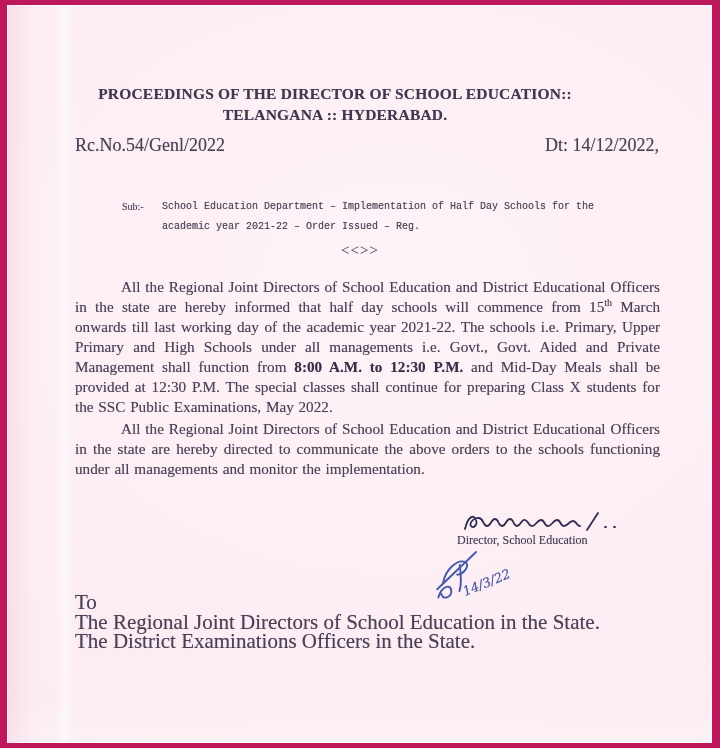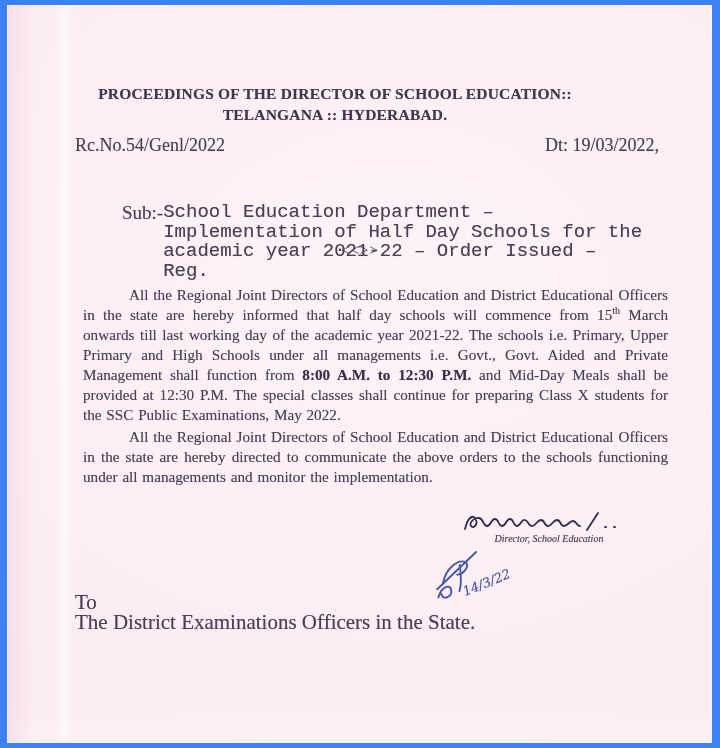--- a/index.html
+++ b/index.html
@@ -1,18 +1,18 @@
 <!DOCTYPE html>
 <html><head>
 <meta charset="utf-8">
 <style>
   html,body{margin:0;padding:0;background:#222;}
   .frame{
     width:720px;height:748px;box-sizing:border-box;
-    background:#3b82f6;
+    background:#be185d;
     padding:5px 8px 5px 7px;
     position:relative;
     font-family:"Liberation Serif","DejaVu Serif",serif;
   }
   .page{
     position:relative;width:100%;height:100%;overflow:hidden;
     background-color:#fcedf3;
     background-image:
       linear-gradient(90deg, rgba(244,205,222,0.45) 0%, rgba(255,255,255,0) 4%),
       linear-gradient(90deg, rgba(255,255,255,0) 6.8%, rgba(255,255,255,0.55) 8.1%, rgba(255,255,255,0) 9.6%),
@@ -26,41 +26,41 @@
     position:absolute;top:78px;left:68px;width:520px;
     text-align:center;font-weight:bold;font-size:15.5px;line-height:21px;
     color:#3f374d;letter-spacing:0.2px;
   }
   .ref-row{
     position:absolute;top:130px;left:68px;width:584px;
     display:flex;justify-content:space-between;
     font-size:18px;color:#4a4156;
   }
   .subject{
-    position:absolute;top:198px;left:115px;width:530px;
-    display:flex;font-size:19px;line-height:19.5px;
+    position:absolute;top:192px;left:115px;width:530px;
+    display:flex;font-size:10px;line-height:19.5px;
   }
   .sub-label{flex:0 0 40px;}
   .sub-text{width:484px;font-family:Liberation Mono, monospace;}
   .separator{
     position:absolute;top:237px;left:0;width:706px;
     text-align:center;font-size:15px;letter-spacing:1px;color:#554c63;
   }
   .para{
-    position:absolute;left:68px;width:585px;margin:8px;
+    position:absolute;left:68px;width:585px;margin:0;
     font-size:15.2px;line-height:20px;text-align:justify;text-indent:46px;
     color:#4a4156;word-spacing:1px;
   }
   .para b{color:#37304a;}
   #para1{top:272px;}
   #para2{top:414px;}
   .sig-squiggle{position:absolute;top:502px;left:452px;}
   .sig-title{
     position:absolute;top:528px;left:450px;width:184px;
-    text-align:center;font-size:10px;color:#453d52;font-style:italic;
+    text-align:left;font-size:12px;color:#453d52;
   }
   .blue-sign{position:absolute;top:539px;left:418px;}
   .to-block{
     position:absolute;top:588px;left:68px;
     font-size:21px;line-height:19.6px;color:#4a4156;
   }
   sup{font-size:10px;line-height:0;}
 </style>
 </head>
 <body>
@@ -68,21 +68,21 @@
 <div class="frame">
   <div class="page">
 
     <div class="doc-header">
       <div>PROCEEDINGS OF THE DIRECTOR OF SCHOOL EDUCATION::</div>
       <div>TELANGANA :: HYDERABAD.</div>
     </div>
 
     <div class="ref-row">
       <span>Rc.No.54/Genl/2022</span>
-      <span>Dt: 19/03/2022,</span>
+      <span>Dt: 14/12/2022,</span>
     </div>
 
     <div class="subject">
       <span class="sub-label">Sub:-</span>
       <span class="sub-text">School Education Department – Implementation of Half Day Schools for the academic year 2021-22 – Order Issued – Reg.</span>
     </div>
 
     <div class="separator">&lt;&lt;&gt;&gt;</div>
 
     <p class="para" id="para1"><span>All the Regional Joint Directors of School Education and District Educational Officers in the state are hereby informed that half day schools will commence from 15</span><sup>th</sup><span> March onwards till last working day of the academic year 2021-22. The schools i.e. Primary, Upper Primary and High Schools under all managements i.e. Govt., Govt. Aided and Private Management shall function from </span><b>8:00 A.M. to 12:30 P.M.</b><span> and Mid-Day Meals shall be provided at 12:30 P.M. The special classes shall continue for preparing Class X students for the SSC Public Examinations, May 2022.</span></p>
@@ -105,17 +105,18 @@
         <path d="M18 30 C26 18 40 14 46 19 C50 23 42 30 34 28"></path>
         <path d="M40 20 C38 28 35 38 30 44"></path>
         <path d="M10 34 L60 14"></path>
         <path d="M8 42 C16 32 26 34 22 42 C19 47 11 46 12 40"></path>
       </g>
       <text x="40" y="52" transform="rotate(-22 40 52)" font-family="DejaVu Serif, serif" font-style="italic" font-size="13" fill="#4458a8">14/3/22</text>
     </svg>
 
     <div class="to-block">
       <div>To</div>
+      <div>The Regional Joint Directors of School Education in the State.</div>
       <div>The District Examinations Officers in the State.</div>
     </div>
 
   </div>
 </div>
 
 </body></html>

